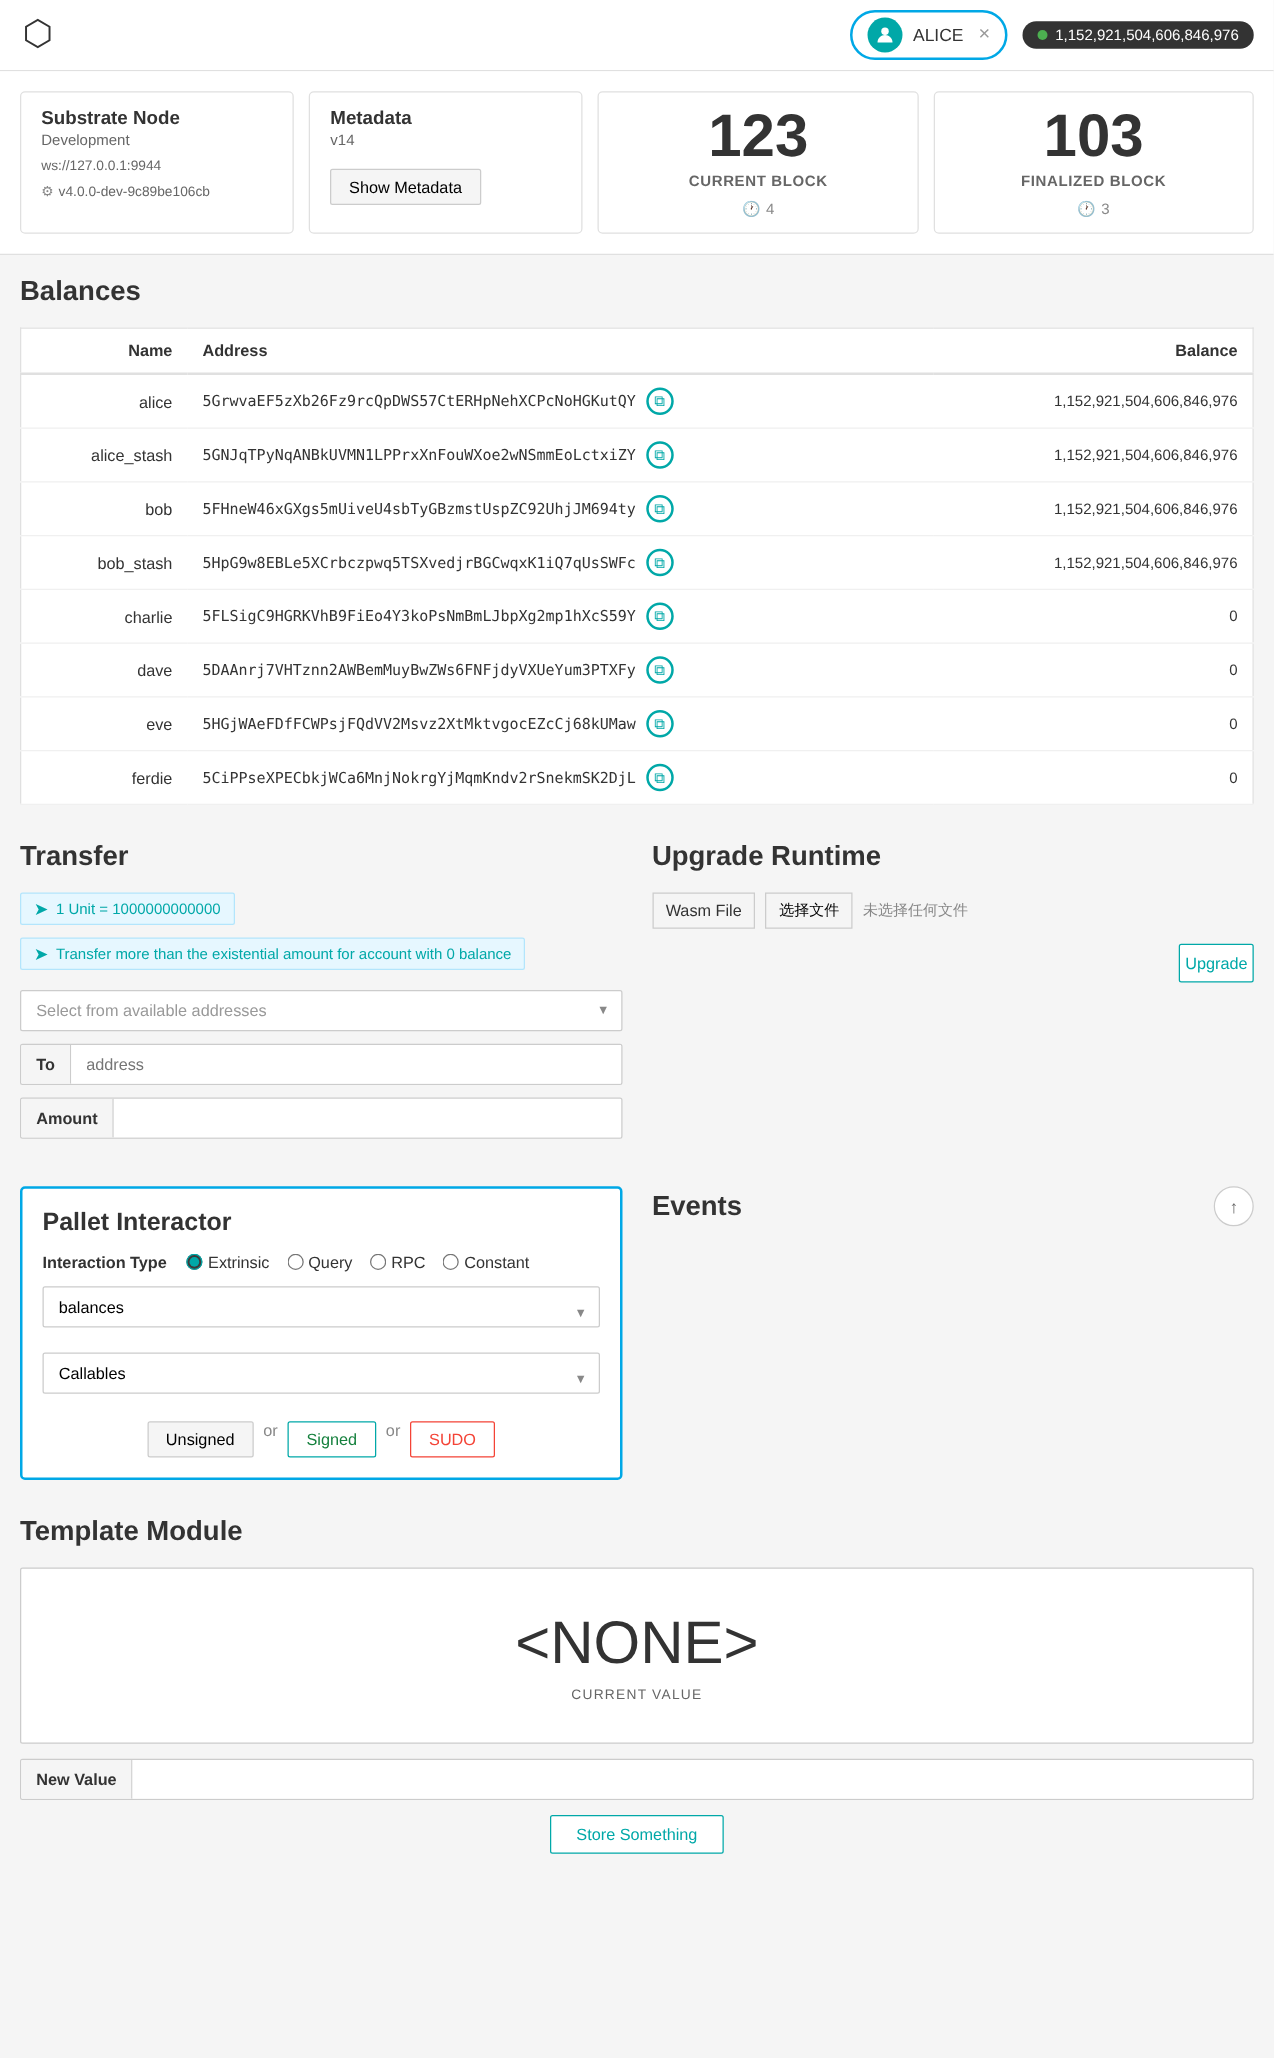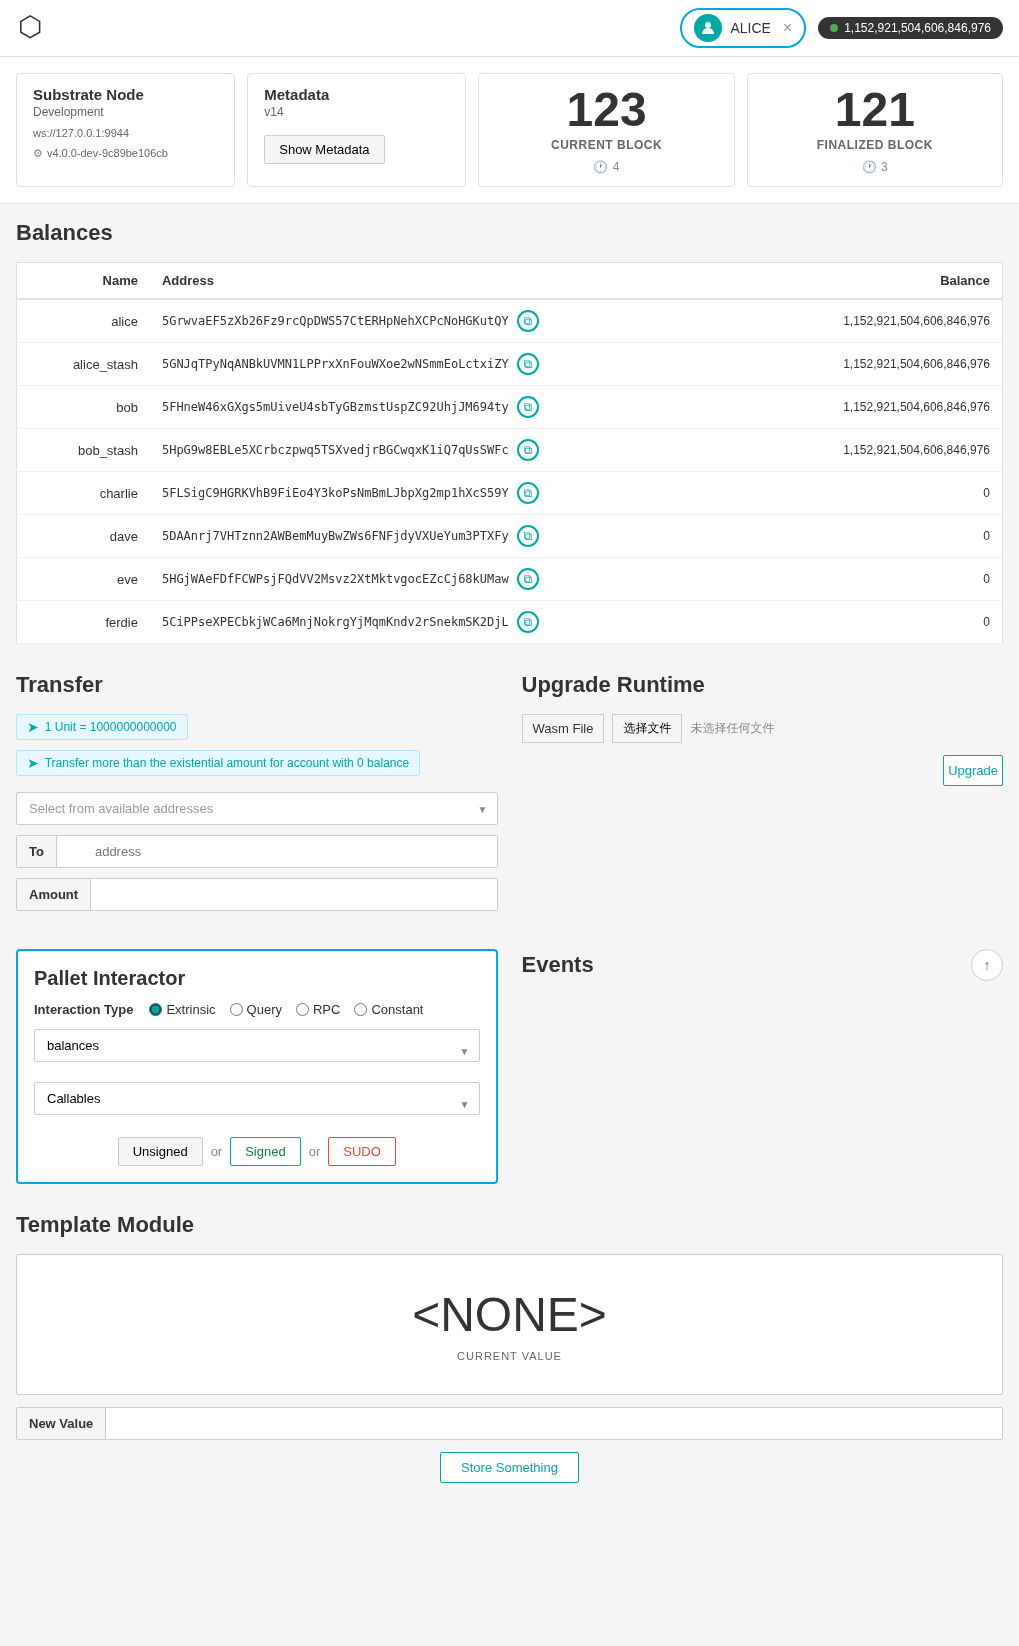--- a/index.html
+++ b/index.html
@@ -41,21 +41,21 @@
     .table th.right { text-align: right; }
     .table td { padding: 10px 12px; border-bottom: 1px solid #f0f0f0; font-size: 13px; }
     .table td.name { text-align: right; font-weight: 500; color: #333; }
     .table td.address { color: #333; font-size: 12px; font-family: monospace; }
     .table td.balance { text-align: right; font-size: 12px; }
     .copy-btn { width: 22px; height: 22px; border-radius: 50%; border: 2px solid #00a8a8; background: transparent; cursor: pointer; color: #00a8a8; font-size: 12px; display: inline-flex; align-items: center; justify-content: center; margin-left: 8px; }
     .addr-cell { display: flex; align-items: center; }
     .tag-info { display: inline-flex; align-items: center; gap: 6px; background: #e6f7ff; color: #00a8a8; border: 1px solid #b3e5fc; padding: 4px 10px; border-radius: 2px; font-size: 12px; margin-bottom: 6px; }
     .tag-icon { font-size: 14px; }
     .form-group { margin-bottom: 10px; }
-    .input-with-label { display: flex; align-items: center; border: 1px solid #ccc; border-radius: 2px; background: #fff; overflow: hidden; gap: 26px; }
+    .input-with-label { display: flex; align-items: center; border: 1px solid #ccc; border-radius: 2px; background: #fff; overflow: hidden; }
     .input-label { background: #f5f5f5; padding: 8px 12px; font-size: 13px; font-weight: 600; border-right: 1px solid #ccc; white-space: nowrap; }
     .input-field { flex: 1; padding: 8px 12px; border: none; outline: none; font-size: 13px; }
     .select-field { width: 100%; padding: 8px 12px; border: 1px solid #ccc; border-radius: 2px; background: #fff; font-size: 13px; appearance: none; color: #999; }
     .select-wrapper { position: relative; }
     .select-wrapper::after { content: '▼'; position: absolute; right: 10px; top: 50%; transform: translateY(-50%); font-size: 10px; color: #888; pointer-events: none; }
     .btn-submit { border: 1px solid #00a8a8; color: #00a8a8; background: #fff; padding: 7px 24px; cursor: pointer; border-radius: 2px; font-size: 13px; }
     .submit-row { display: flex; justify-content: center; margin-top: 12px; }
     .file-row { display: flex; align-items: center; gap: 8px; margin-bottom: 12px; }
     .wasm-label { background: #f5f5f5; border: 1px solid #ccc; padding: 6px 10px; font-size: 13px; }
     .file-input-btn { border: 1px solid #ccc; background: #f5f5f5; padding: 5px 10px; font-size: 12px; cursor: pointer; }
@@ -72,21 +72,21 @@
     .pallet-section { border: 2px solid #00a8e6; border-radius: 4px; padding: 16px; background: #fff; }
     .pallet-title { font-size: 20px; font-weight: 700; margin-bottom: 12px; }
     .interaction-type-row { display: flex; align-items: center; gap: 16px; margin-bottom: 12px; flex-wrap: wrap; }
     .interaction-label { font-size: 13px; font-weight: 600; }
     .radio-group { display: flex; align-items: center; gap: 14px; }
     .radio-item { display: flex; align-items: center; gap: 4px; font-size: 13px; cursor: pointer; }
     .radio-item input { cursor: pointer; accent-color: #00a8a8; }
     .pallet-select { width: 100%; padding: 8px 12px; border: 1px solid #ccc; border-radius: 2px; background: #fff; font-size: 13px; margin-bottom: 10px; appearance: none; }
     .pallet-select-wrapper { position: relative; margin-bottom: 10px; }
     .pallet-select-wrapper::after { content: '▼'; position: absolute; right: 10px; top: 50%; transform: translateY(-50%); font-size: 10px; color: #888; pointer-events: none; }
-    .action-buttons { display: flex; align-items: center; justify-content: center; gap: 8px; margin-top: 12px; flex-wrap: wrap; }
+    .action-buttons { display: flex; justify-content: center; gap: 8px; margin-top: 12px; flex-wrap: wrap; }
     .btn-unsigned { border: 1px solid #ccc; background: #f5f5f5; padding: 6px 14px; cursor: pointer; border-radius: 2px; font-size: 13px; }
     .btn-signed { border: 1px solid #00a8a8; color: #15803d; background: #fff; padding: 6px 14px; cursor: pointer; border-radius: 2px; font-size: 13px; }
     .btn-sudo { border: 1px solid #f44336; color: #f44336; background: #fff; padding: 6px 14px; cursor: pointer; border-radius: 2px; font-size: 13px; }
     .btn-or { color: #888; font-size: 13px; }
 
     
     .events-section { }
     .events-header { display: flex; align-items: center; justify-content: space-between; margin-bottom: 12px; }
     .events-title { font-size: 22px; font-weight: 700; }
     .scroll-btn { width: 32px; height: 32px; border-radius: 50%; border: 1px solid #ccc; background: #fff; cursor: pointer; display: flex; align-items: center; justify-content: center; font-size: 14px; color: #666; }
@@ -144,21 +144,21 @@
   </div>
   <div class="info-card block-card">
     <div class="block-number">123</div>
     <div class="block-label">CURRENT BLOCK</div>
     <div class="block-time">
       <span class="clock-icon">🕐</span>
       <span>4</span>
     </div>
   </div>
   <div class="info-card block-card">
-    <div class="block-number">121</div>
+    <div class="block-number">103</div>
     <div class="block-label">FINALIZED BLOCK</div>
     <div class="block-time">
       <span class="clock-icon">🕐</span>
       <span>3</span>
     </div>
   </div>
 </div>
 
 <div class="main">
 

